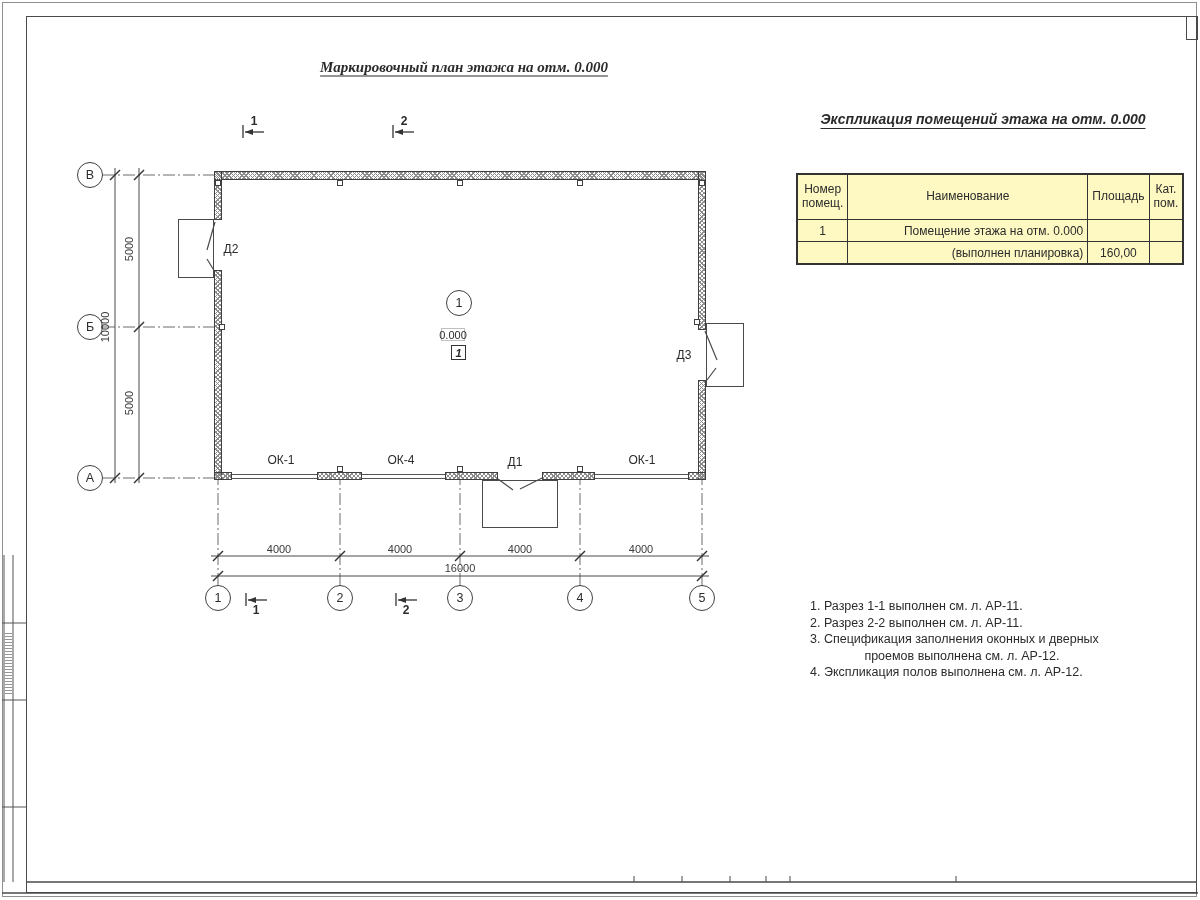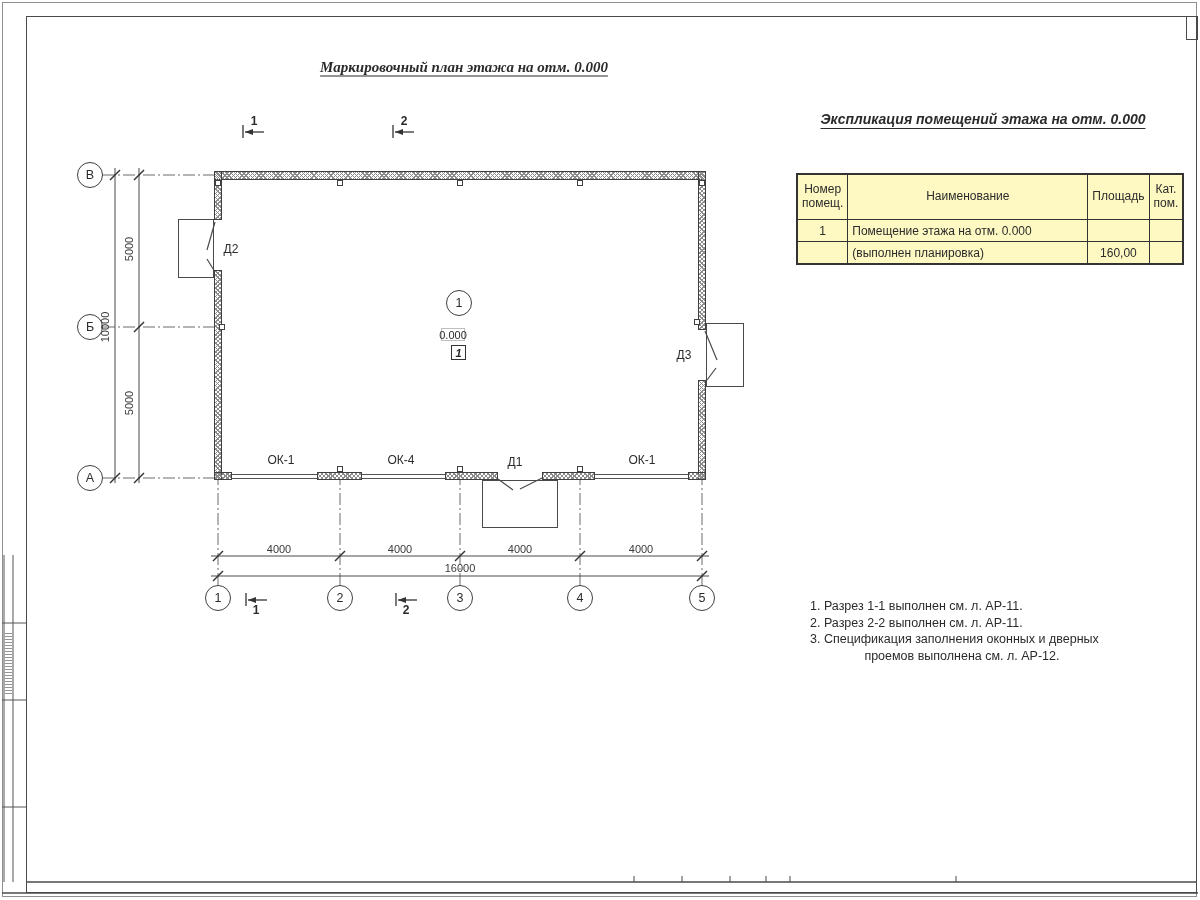--- a/index.html
+++ b/index.html
@@ -30,21 +30,21 @@
   .corner-box{position:absolute;left:1186px;top:16px;width:12px;height:24px;border:1px solid #4a4a4a;border-top:none;box-sizing:border-box;}
   .stamp-smudge{position:absolute;left:5px;top:632px;width:7px;height:62px;opacity:.75;
                 background:repeating-linear-gradient(0deg,#6f6f6f 0 1px,transparent 1px 3px);}
   
   .spec-table{position:absolute;left:796px;top:173px;border-collapse:collapse;table-layout:fixed;}
   .spec-table td,.spec-table th{border:1px solid #333;font-weight:400;font-size:12px;padding:0 4px;
                                 overflow:hidden;color:#2b2b2b;background:#fef9c3;}
   .spec-table{border:2px solid #333;}
   .spec-table thead th{height:44px;text-align:center;line-height:1.15;border-bottom:1.5px solid #333;}
   .spec-table tbody td{height:21px;}
-  .c{text-align:center;} .l{text-align:left;padding-left:7px;}
+  .c{text-align:center;} .l{text-align:right;padding-left:7px;}
   .notes{position:absolute;left:810px;top:598px;font-size:12.5px;line-height:16.5px;}
   .notes .indent{padding-left:15px;text-align:center;}
   svg line,svg path,svg polyline{vector-effect:non-scaling-stroke;}
 </style>
 </head>
 <body>
 
 <div id="canvas">
 
   <div class="frame-outer"></div>
@@ -271,15 +271,16 @@
         <td class="c"></td>
       </tr>
     </tbody>
   </table>
 
   <div class="notes">
     <div>1. Разрез 1-1 выполнен см. л. АР-11.</div>
     <div>2. Разрез 2-2 выполнен см. л. АР-11.</div>
     <div>3. Спецификация заполнения оконных и дверных</div>
     <div class="indent">проемов выполнена см. л. АР-12.</div>
+    <div>4. Экспликация полов выполнена см. л. АР-12.</div>
   </div>
 
 </div>
 
 </body></html>

